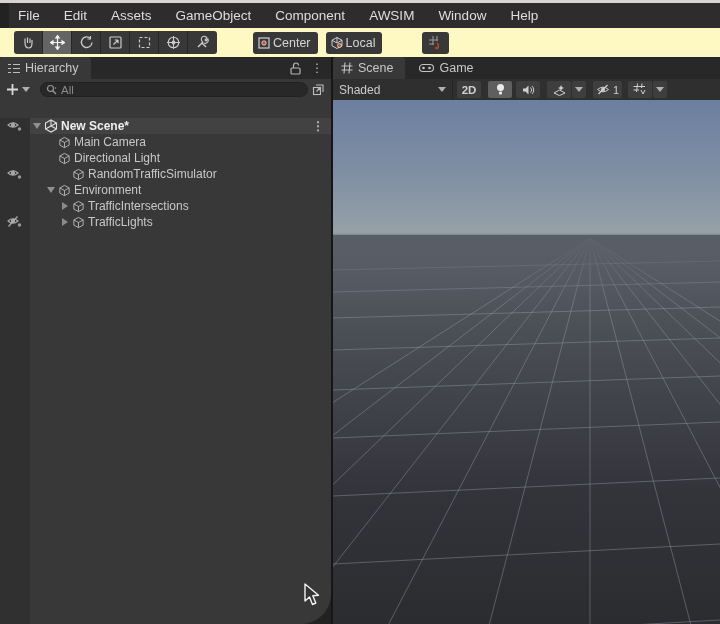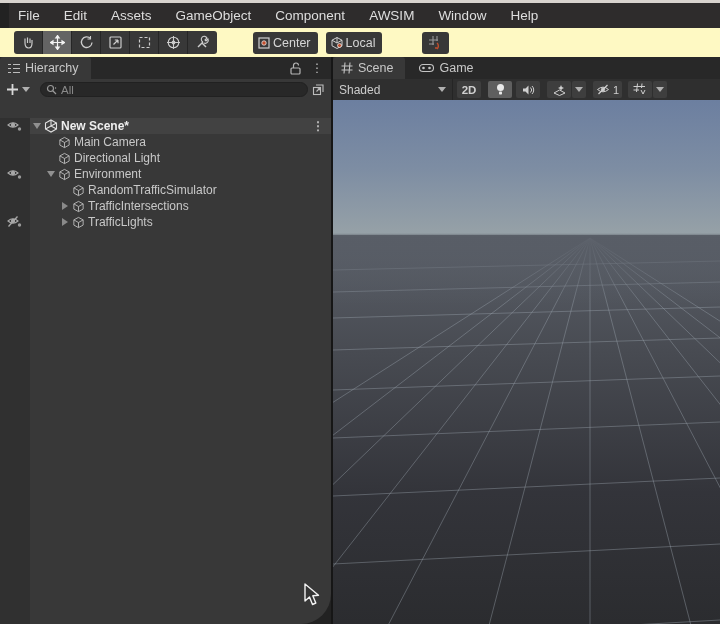--- a/index.html
+++ b/index.html
@@ -355,46 +355,46 @@
             <svg width="13" height="13" viewBox="0 0 14 14">
                 <g fill="none" stroke="#b8b8b8" stroke-width="1">
               <path d="M7 1.5 L12 4.2 V9.8 L7 12.5 L2 9.8 V4.2 Z"></path>
                   <path d="M7 7 V12.5 M7 7 L2 4.2 M7 7 L12 4.2"></path>
             </g>
               </svg>
           </span>
           <span>Directional Light</span>
         </div>
 
+        <div class="row d2">
+          <span class="fold-slot"></span>
+          <span class="obj-icon">
+            <svg width="13" height="13" viewBox="0 0 14 14">
+                <g fill="none" stroke="#b8b8b8" stroke-width="1">
+              <path d="M7 1.5 L12 4.2 V9.8 L7 12.5 L2 9.8 V4.2 Z"></path>
+                  <path d="M7 7 V12.5 M7 7 L2 4.2 M7 7 L12 4.2"></path>
+            </g>
+              </svg>
+          </span>
+          <span>RandomTrafficSimulator</span>
+        </div>
+
         <div class="row d1">
           <span class="fold-slot">
               <span class="fold-open"></span>
             </span>
           <span class="obj-icon">
             <svg width="13" height="13" viewBox="0 0 14 14">
                 <g fill="none" stroke="#b8b8b8" stroke-width="1">
               <path d="M7 1.5 L12 4.2 V9.8 L7 12.5 L2 9.8 V4.2 Z"></path>
                   <path d="M7 7 V12.5 M7 7 L2 4.2 M7 7 L12 4.2"></path>
             </g>
               </svg>
           </span>
           <span>Environment</span>
-        </div>
-
-        <div class="row d2">
-          <span class="fold-slot"></span>
-          <span class="obj-icon">
-            <svg width="13" height="13" viewBox="0 0 14 14">
-                <g fill="none" stroke="#b8b8b8" stroke-width="1">
-              <path d="M7 1.5 L12 4.2 V9.8 L7 12.5 L2 9.8 V4.2 Z"></path>
-                  <path d="M7 7 V12.5 M7 7 L2 4.2 M7 7 L12 4.2"></path>
-            </g>
-              </svg>
-          </span>
-          <span>RandomTrafficSimulator</span>
         </div>
 
         <div class="row d2">
           <span class="fold-slot">
               <span class="fold-closed"></span>
             </span>
           <span class="obj-icon">
             <svg width="13" height="13" viewBox="0 0 14 14">
                 <g fill="none" stroke="#b8b8b8" stroke-width="1">
               <path d="M7 1.5 L12 4.2 V9.8 L7 12.5 L2 9.8 V4.2 Z"></path>

